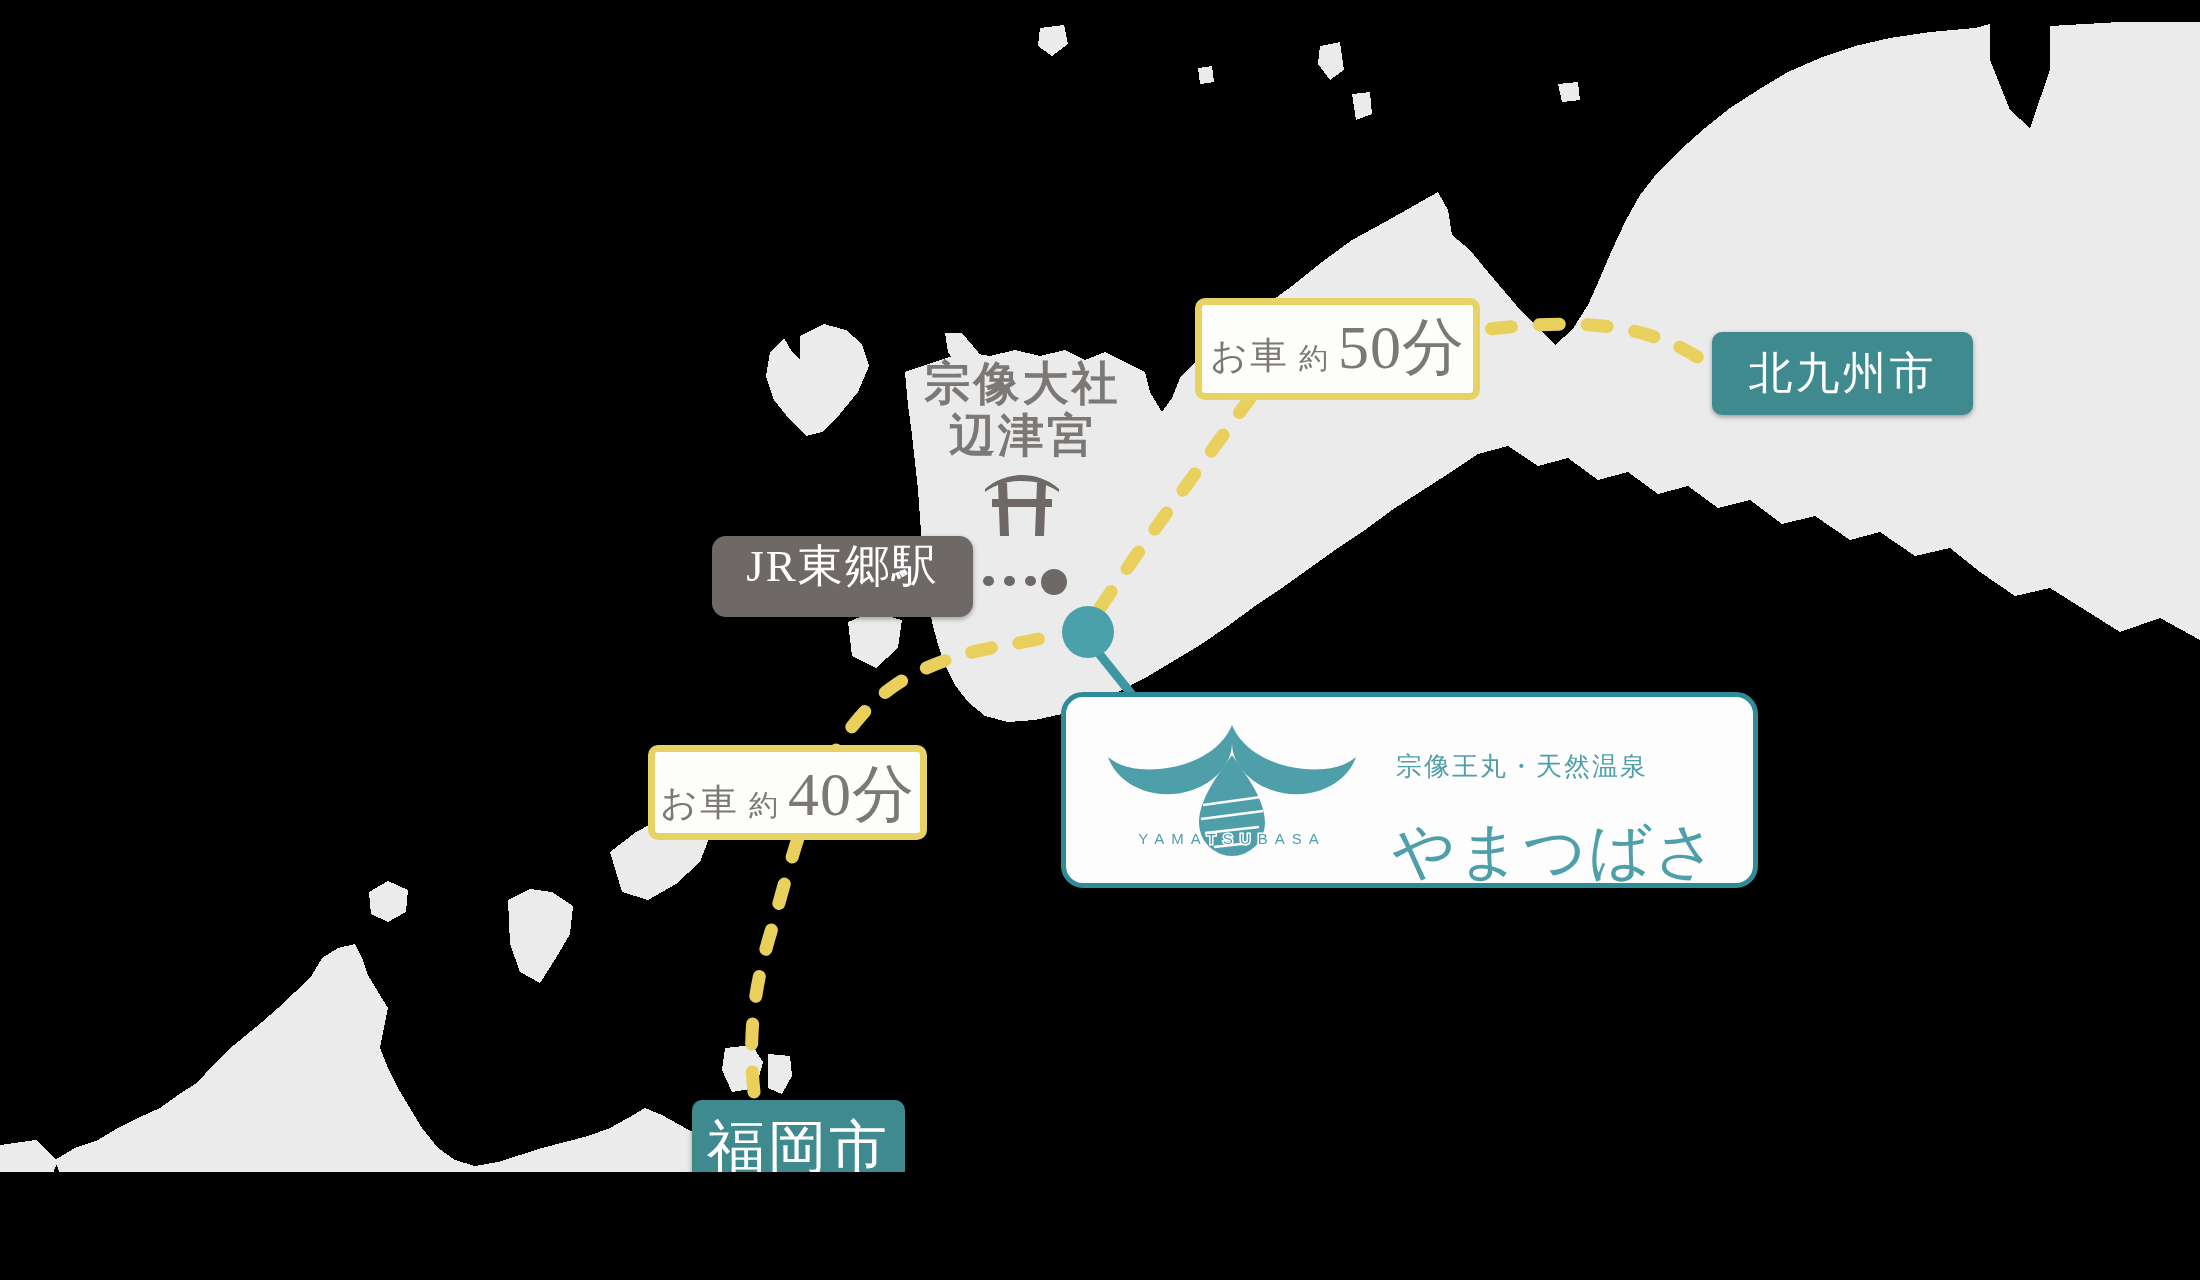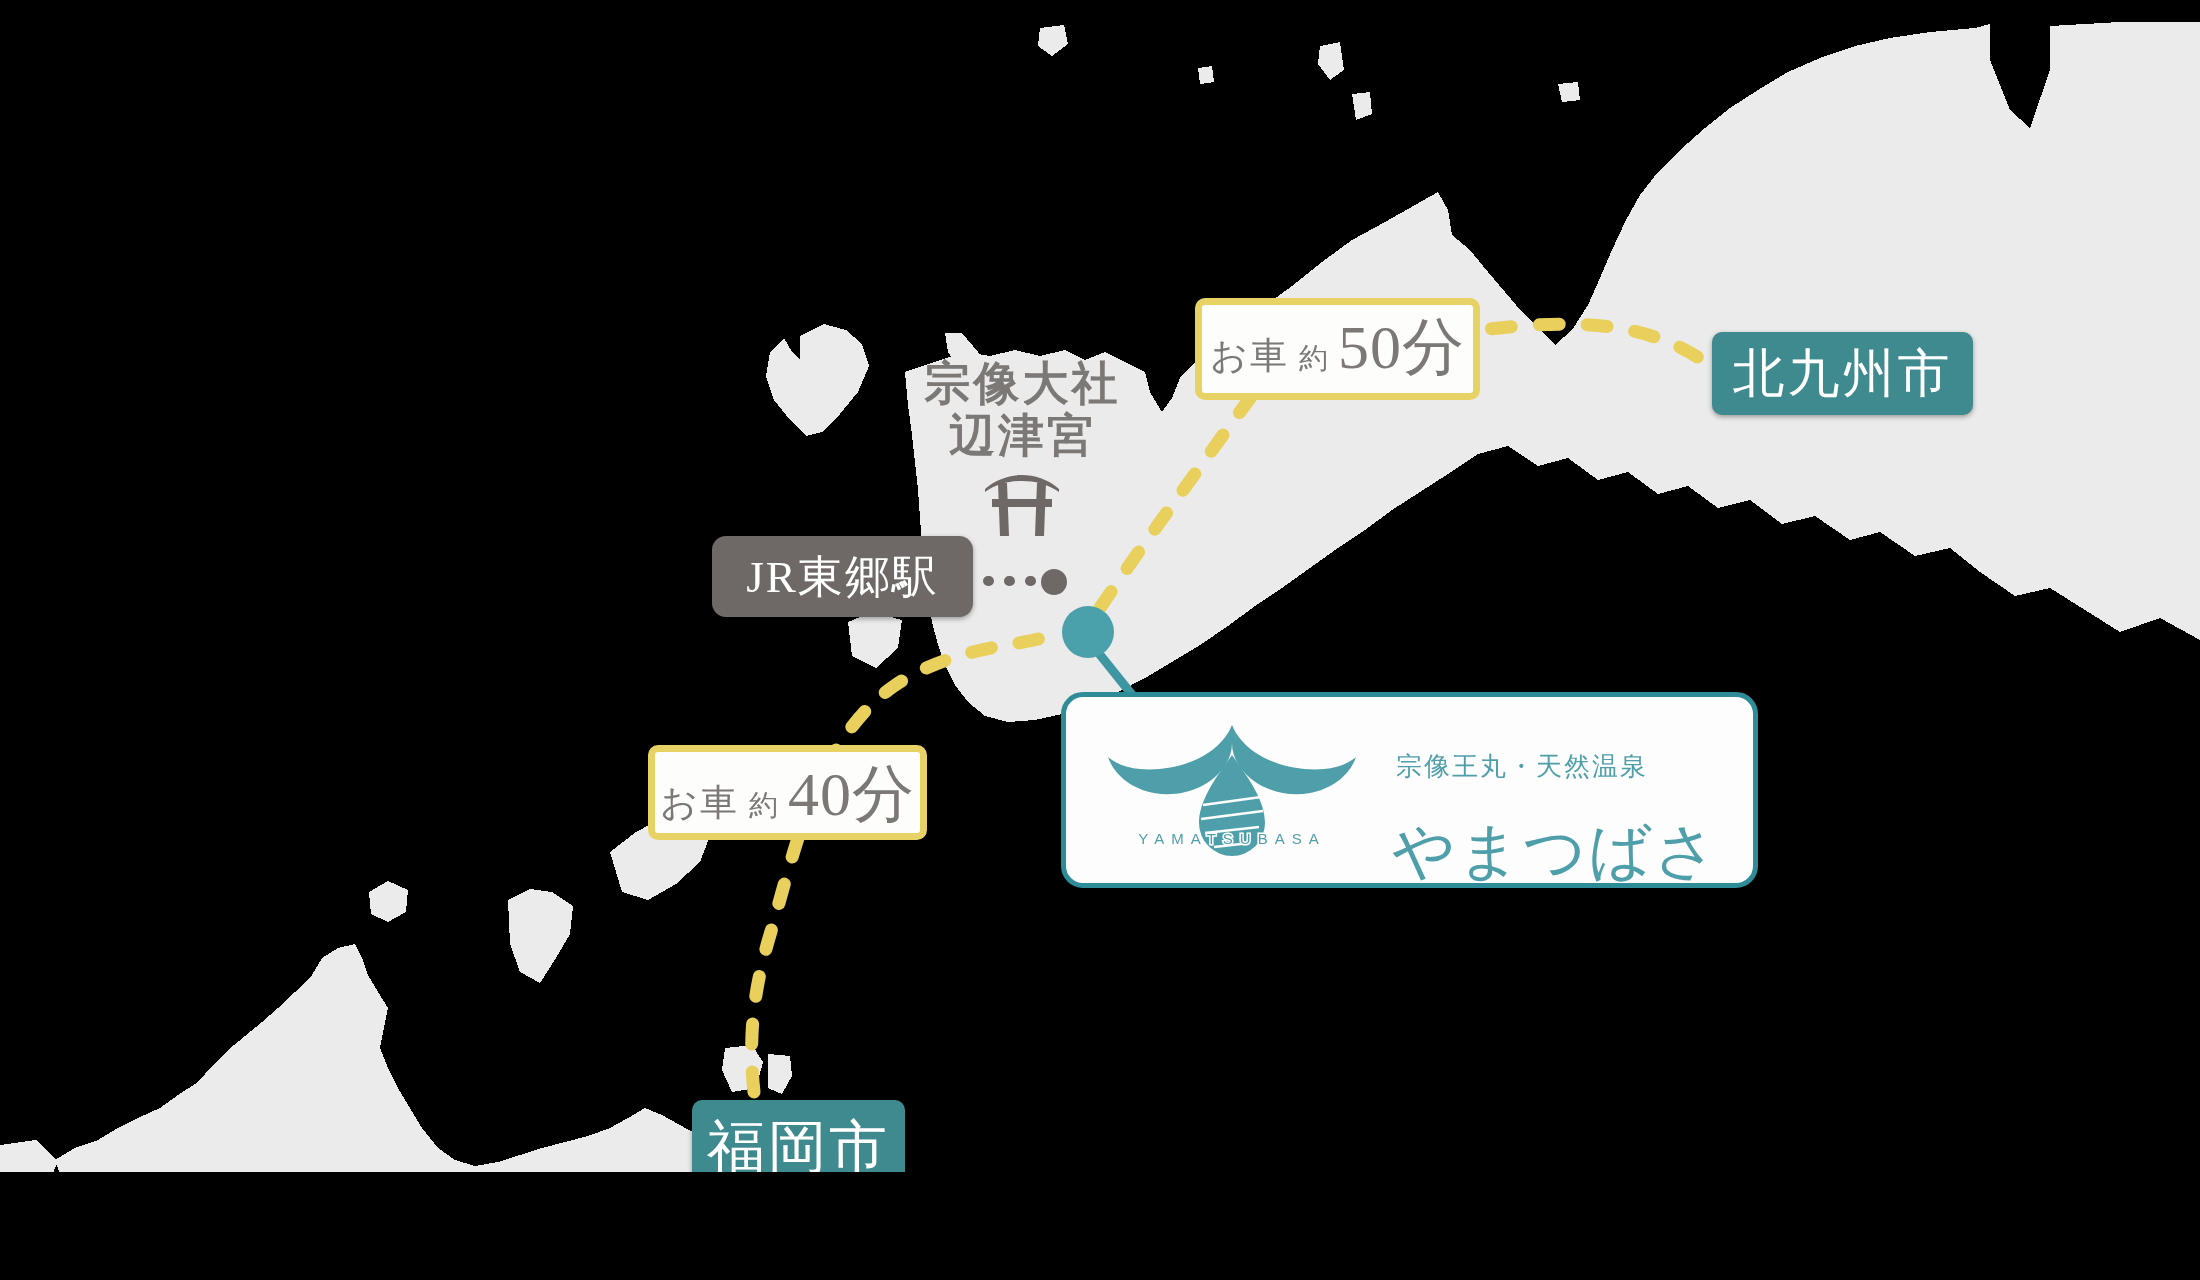--- a/index.html
+++ b/index.html
@@ -14,26 +14,26 @@
                display:flex;align-items:baseline;justify-content:center;gap:10px;
                color:#7b7876;}
   .route-badge .car{font-size:37px;letter-spacing:2px;}
   .route-badge .approx{font-size:29px;}
   .route-badge .time{font-size:62px;letter-spacing:1px;}
 
   
   .city-label{background:#3f8a8e;border-radius:10px;color:#fff;
               display:flex;align-items:center;justify-content:center;
               letter-spacing:3px;box-shadow:0 2px 5px rgba(0,0,0,.35);}
-  .city-label.kita{font-size:52px;}
+  .city-label.kita{font-size:44px;}
   .city-label.fuku{font-size:58px;}
 
   
   .station-label{background:#6e6967;border-radius:14px;color:#fff;font-size:45px;
-                 display:flex;align-items:center;justify-content:center;letter-spacing:2px;
+                 display:flex;align-items:flex-start;justify-content:center;letter-spacing:2px;
                  box-shadow:0 2px 5px rgba(0,0,0,.35);}
 
   
   .shrine-caption{color:#7b7876;text-align:center;font-weight:bold;line-height:52px;
                   font-size:46px;letter-spacing:3px;}
 
   
   .logo-card{background:#fdfdfd;border:5px solid #2e8c99;border-radius:22px;}
   .logo-tagline{position:absolute;left:330px;top:52px;color:#4f9faa;font-size:26px;
                 letter-spacing:2px;}

